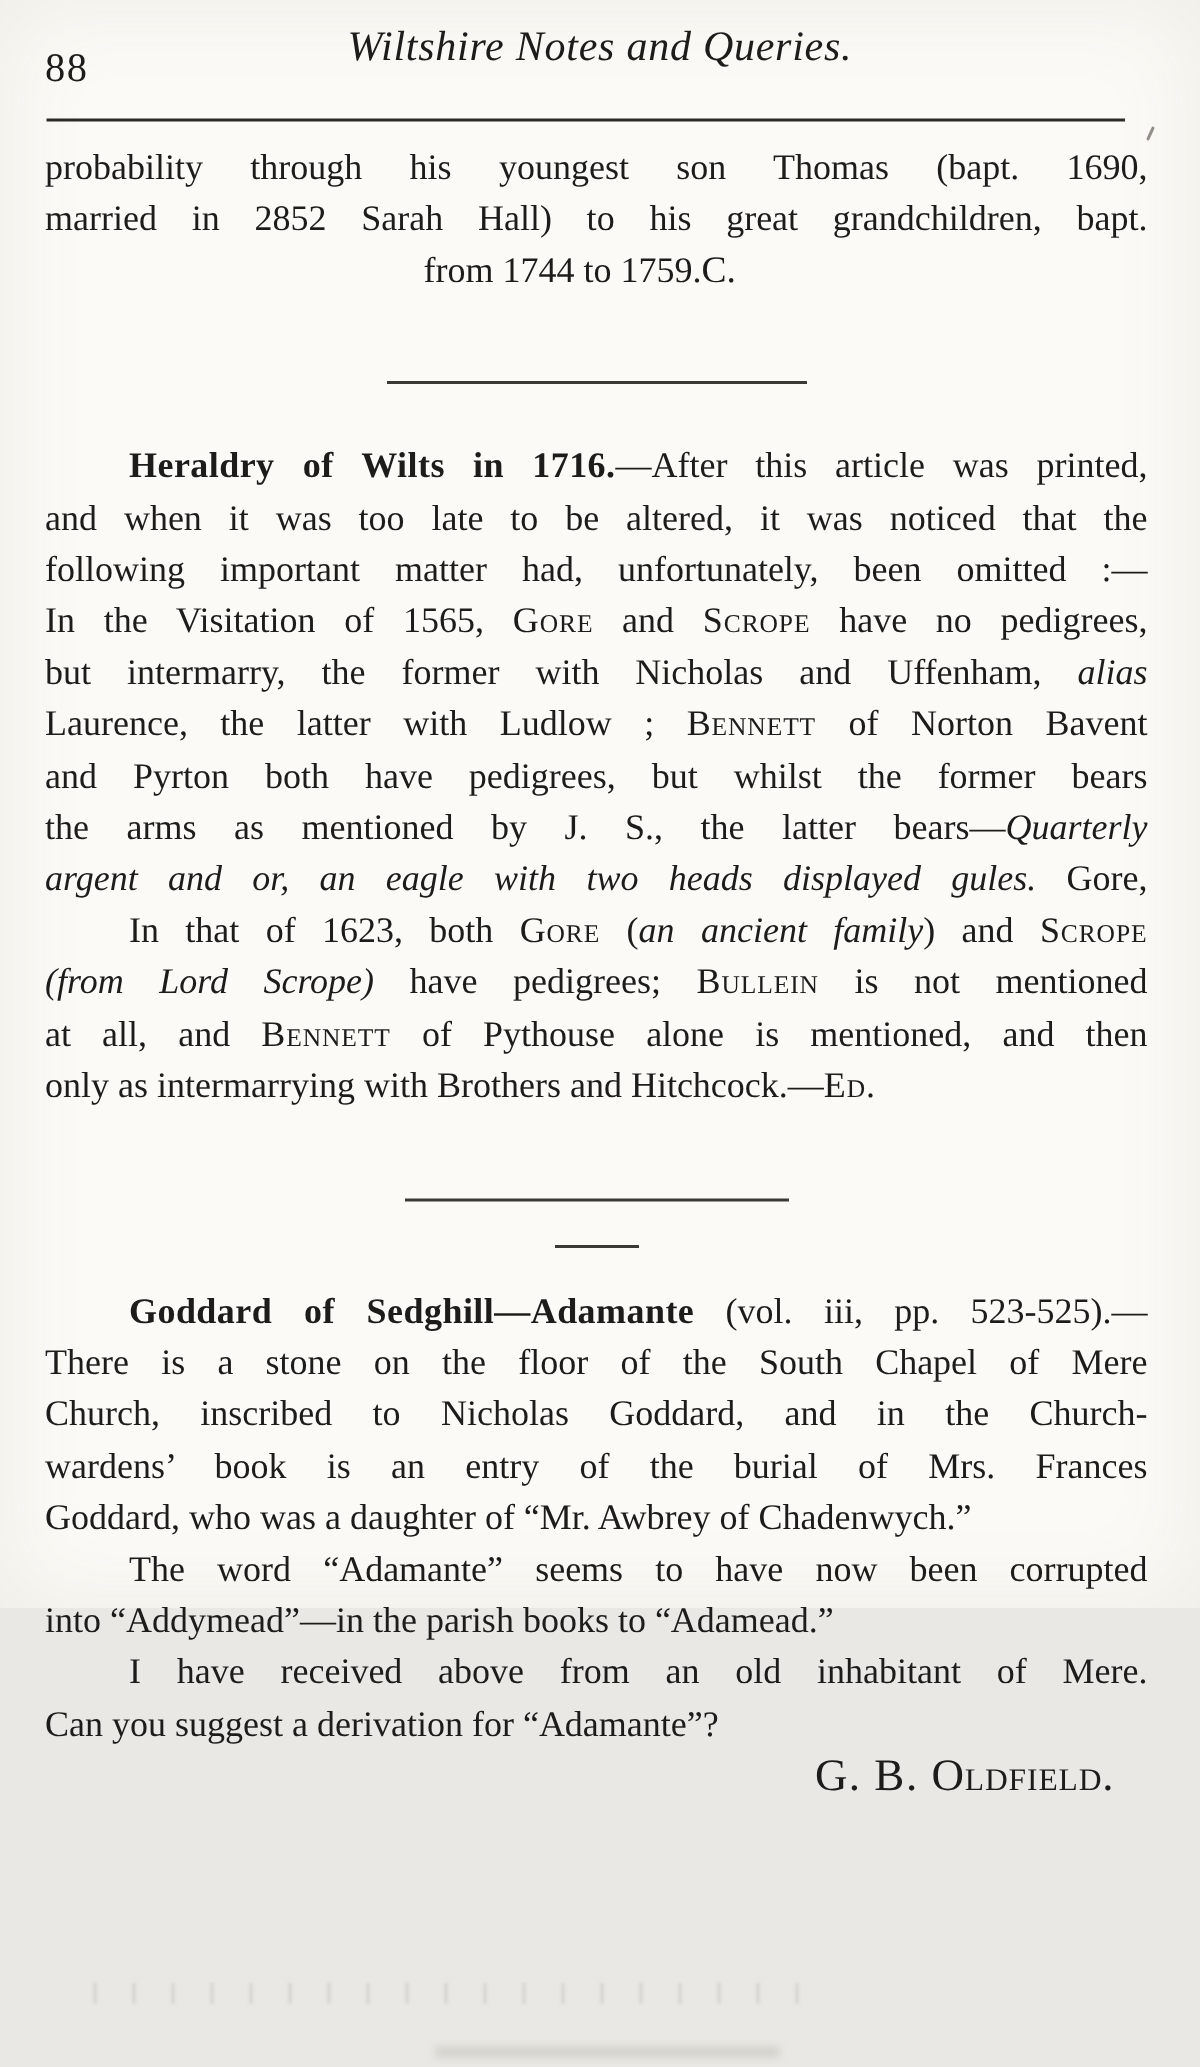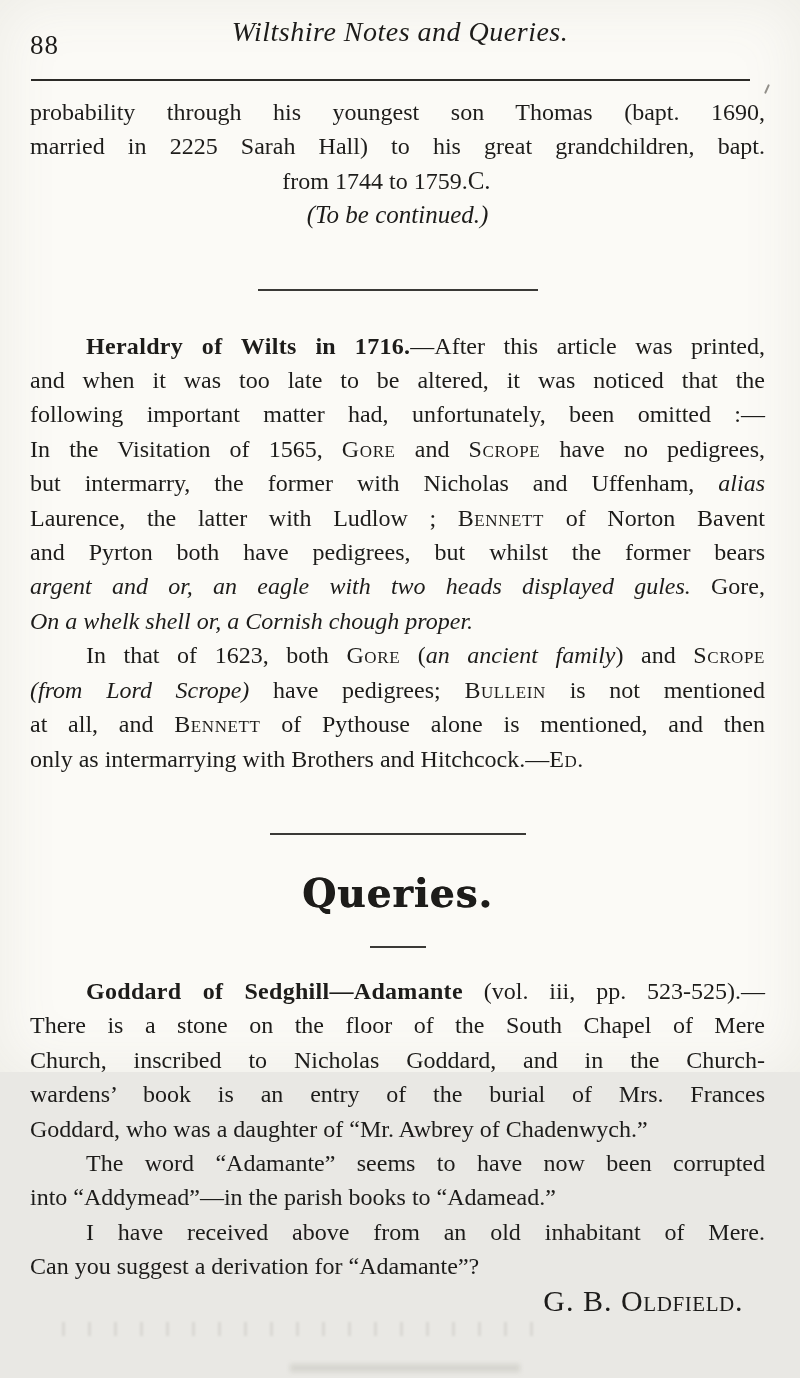--- a/index.html
+++ b/index.html
@@ -100,53 +100,51 @@
     <span class="pagenum">88</span>
     <div class="journal-title">Wiltshire Notes and Queries.</div>
   </header>
 
   <hr class="rule-full">
 
   <main class="content">
 
     <div>
         <div class="tline just"><span class="seg-n">probability through his youngest son Thomas (bapt. 1690,</span></div>
-        <div class="tline just"><span class="seg-n">married in 2225 Sarah Hall) to his great grandchildren, bapt.</span></div>
+        <div class="tline just"><span class="seg-n">married in 2852 Sarah Hall) to his great grandchildren, bapt.</span></div>
       </div>
 
     <div class="line-flex">
       <span>from 1744 to 1759.</span>
       <span class="sig-c">C.</span>
     </div>
 
-    <div class="center-note">(To be continued.)</div>
 
     <hr class="divider d1">
 
     <div class="sp-h1">
         <div class="tline just indent"><span class="seg-b">Heraldry of Wilts in 1716.</span><span class="seg-n">—After this article was printed,</span></div>
         <div class="tline just"><span class="seg-n">and when it was too late to be altered, it was noticed that the</span></div>
         <div class="tline just"><span class="seg-n">following important matter had, unfortunately, been omitted :—</span></div>
         <div class="tline just"><span class="seg-n">In the Visitation of 1565, </span><span class="seg-sc">Gore</span><span class="seg-n"> and </span><span class="seg-sc">Scrope</span><span class="seg-n"> have no pedigrees,</span></div>
         <div class="tline just"><span class="seg-n">but intermarry, the former with Nicholas and Uffenham, </span><span class="seg-i">alias</span></div>
         <div class="tline just"><span class="seg-n">Laurence, the latter with Ludlow ; </span><span class="seg-sc">Bennett</span><span class="seg-n"> of Norton Bavent</span></div>
         <div class="tline just"><span class="seg-n">and Pyrton both have pedigrees, but whilst the former bears</span></div>
+        <div class="tline just"><span class="seg-n">the arms as mentioned by J. S., the latter bears—</span><span class="seg-i">Quarterly</span></div>
         <div class="tline just"><span class="seg-i">argent and or, an eagle with two heads displayed gules.</span><span class="seg-n"> Gore,</span></div>
-        <div class="tline last"><span class="seg-i">On a whelk shell or, a Cornish chough proper.</span></div>
       </div>
     <div>
         <div class="tline just indent"><span class="seg-n">In that of 1623, both </span><span class="seg-sc">Gore</span><span class="seg-n"> (</span><span class="seg-i">an ancient family</span><span class="seg-n">) and </span><span class="seg-sc">Scrope</span></div>
         <div class="tline just"><span class="seg-i">(from Lord Scrope)</span><span class="seg-n"> have pedigrees; </span><span class="seg-sc">Bullein</span><span class="seg-n"> is not mentioned</span></div>
         <div class="tline just"><span class="seg-n">at all, and </span><span class="seg-sc">Bennett</span><span class="seg-n"> of Pythouse alone is mentioned, and then</span></div>
         <div class="tline last"><span class="seg-n">only as intermarrying with Brothers and Hitchcock.—</span><span class="seg-sc">Ed.</span></div>
       </div>
 
     <hr class="divider d2">
 
-    <h2 class="queries-heading">Queries.</h2>
 
     <hr class="divider mini">
 
     <div class="sp-g1">
         <div class="tline just indent"><span class="seg-b">Goddard of Sedghill—Adamante</span><span class="seg-n"> (vol. iii, pp. 523-525).—</span></div>
         <div class="tline just"><span class="seg-n">There is a stone on the floor of the South Chapel of Mere</span></div>
         <div class="tline just"><span class="seg-n">Church, inscribed to Nicholas Goddard, and in the Church-</span></div>
         <div class="tline just"><span class="seg-n">wardens’ book is an entry of the burial of Mrs. Frances</span></div>
         <div class="tline last"><span class="seg-n">Goddard, who was a daughter of “Mr. Awbrey of Chadenwych.”</span></div>
       </div>

